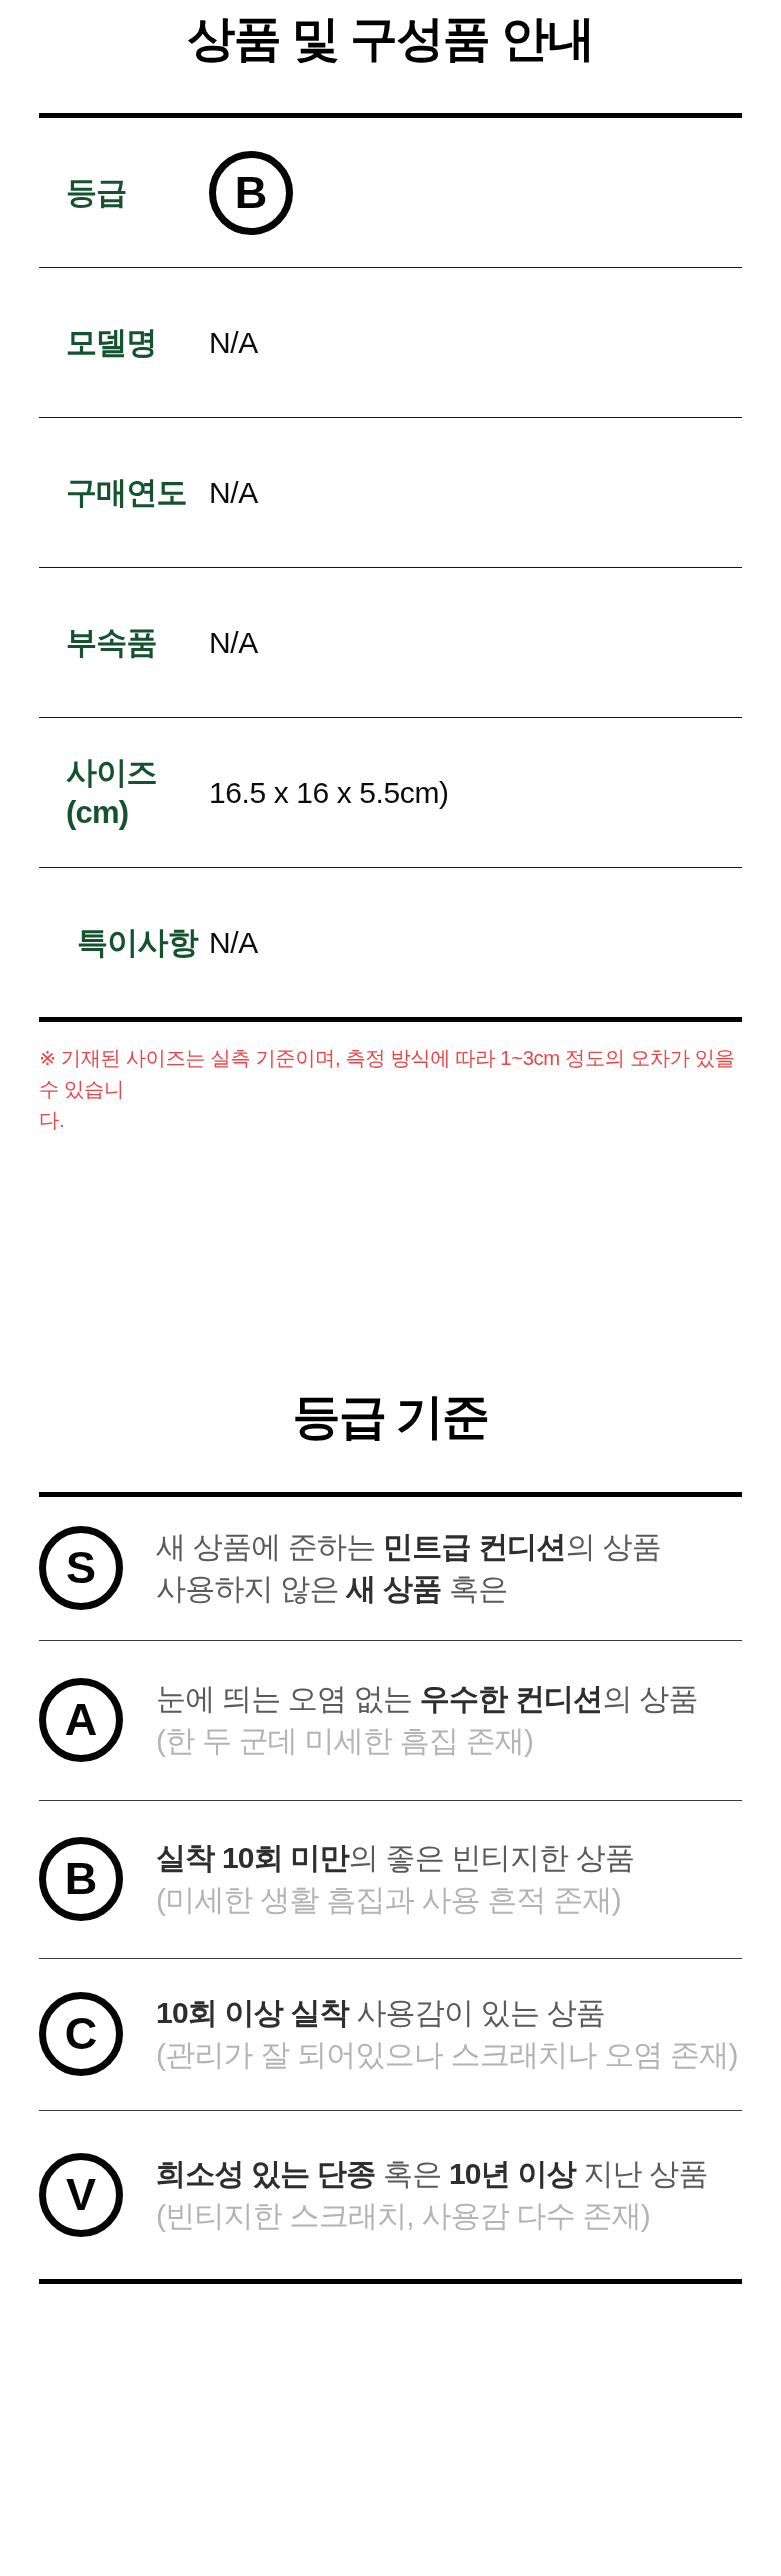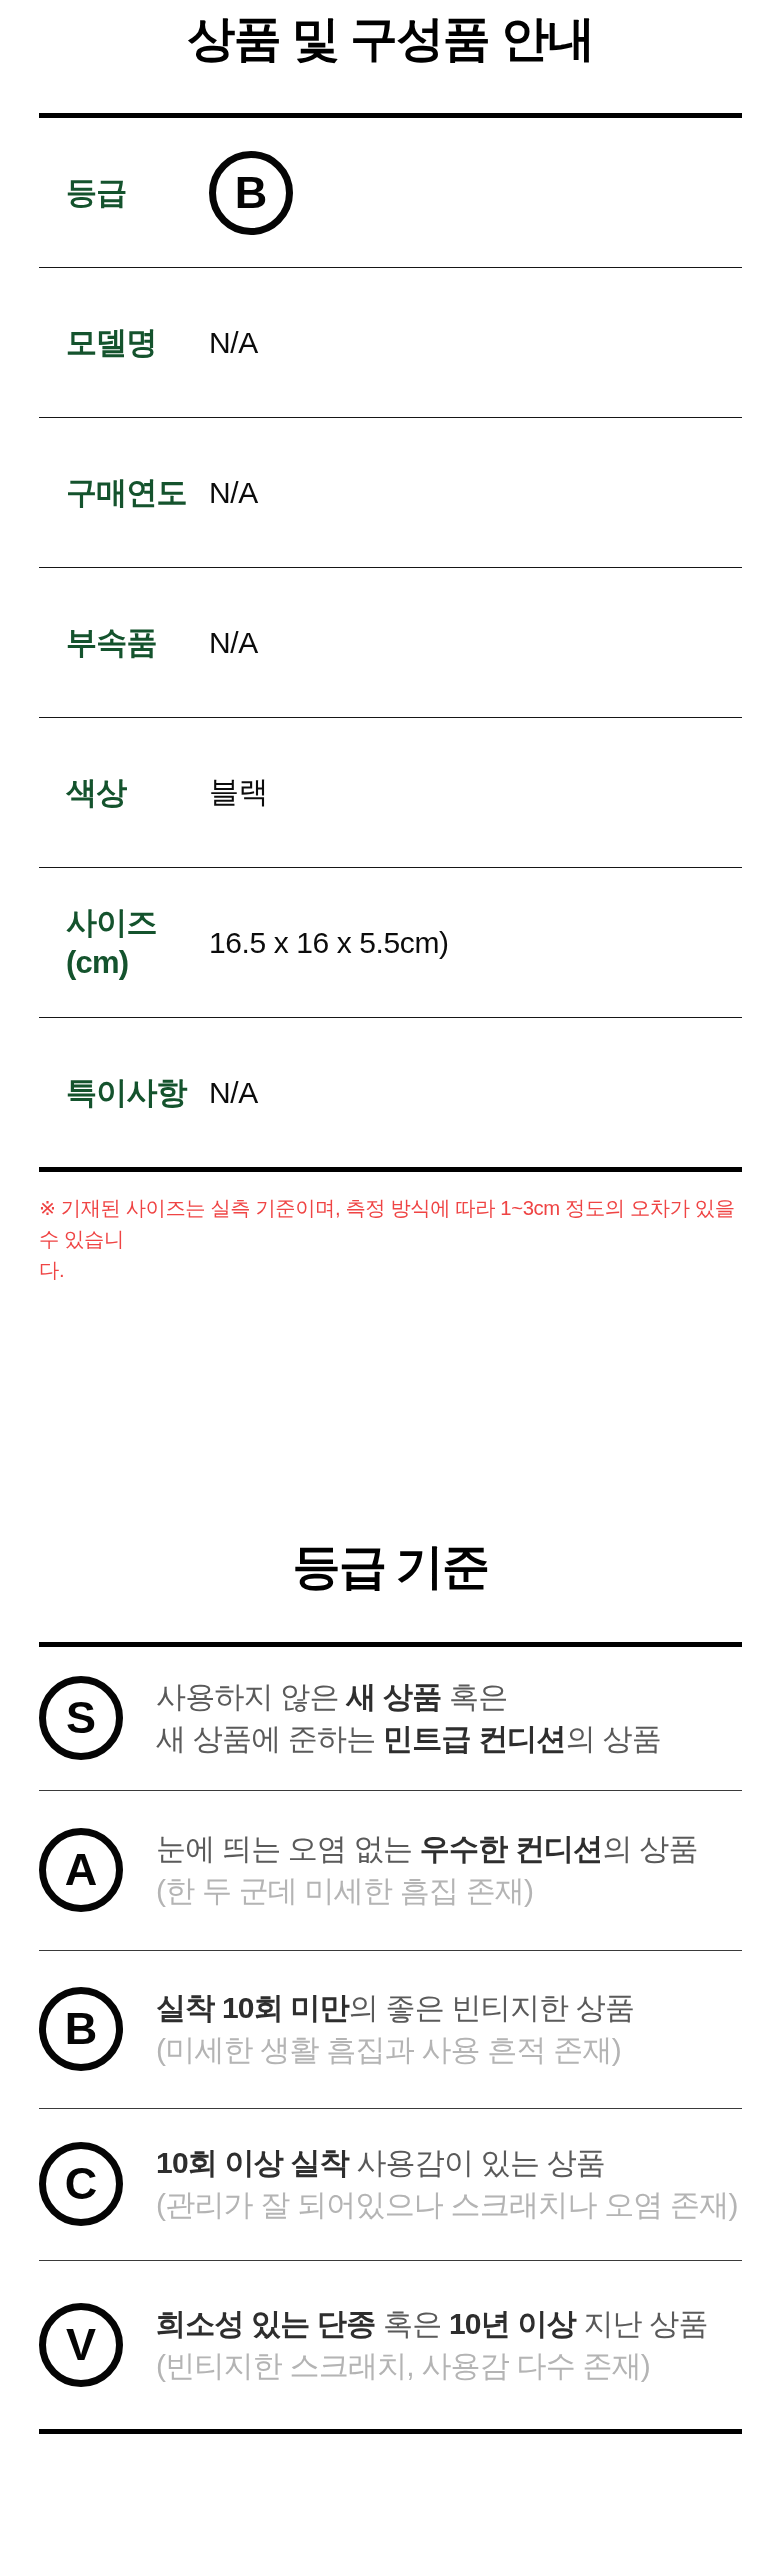--- a/index.html
+++ b/index.html
@@ -30,21 +30,21 @@
     border-top:5.5px solid #000;
     border-bottom:5.5px solid #000;
   }
   .spec-row{
     height:149px;
     display:flex;
     align-items:center;
     border-bottom:1.6px solid #161616;
     box-sizing:content-box;
   }
-  .spec-row:last-child{border-bottom:none;}
+  .spec-row:last-child{border-bottom:none;text-align:center;}
   .spec-label{
     width:143px;
     flex:none;
     padding-left:27px;
     font-size:31px;
     font-weight:700;
     line-height:1.3;
     letter-spacing:-0.8px;
     color:#14532d;
     white-space:pre-line;
@@ -134,24 +134,20 @@
       <div class="spec-row">
         <div class="spec-label">구매연도</div>
         <div class="spec-value">N/A</div>
       </div>
 
       <div class="spec-row">
         <div class="spec-label">부속품</div>
         <div class="spec-value">N/A</div>
       </div>
 
-      <div class="spec-row">
-        <div class="spec-label">색상</div>
-        <div class="spec-value">블랙</div>
-      </div>
 
 
       <div class="spec-row">
         <div class="spec-label">사이즈
 (cm)</div>
         <div class="spec-value">16.5 x 16 x 5.5cm)</div>
       </div>
 
       <div class="spec-row">
         <div class="spec-label">특이사항</div>
@@ -167,22 +163,22 @@
   <section>
     <h2 class="sec-title second">등급 기준</h2>
 
     <div class="grade-table">
 
       <div class="grade-row">
         <span class="badge">
           <span>S</span>
         </span>
         <div class="grade-text">
+          <div><span class="seg">새 상품에 준하는 </span><span class="seg seg-bold">민트급 컨디션</span><span class="seg">의 상품</span></div>
           <div><span class="seg">사용하지 않은 </span><span class="seg seg-bold">새 상품</span><span class="seg"> 혹은</span></div>
-          <div><span class="seg">새 상품에 준하는 </span><span class="seg seg-bold">민트급 컨디션</span><span class="seg">의 상품</span></div>
         </div>
       </div>
 
       <div class="grade-row">
         <span class="badge">
           <span>A</span>
         </span>
         <div class="grade-text">
           <div><span class="seg">눈에 띄는 오염 없는 </span><span class="seg seg-bold">우수한 컨디션</span><span class="seg">의 상품</span></div>
           <div><span class="seg seg-muted">(한 두 군데 미세한 흠집 존재)</span></div>

